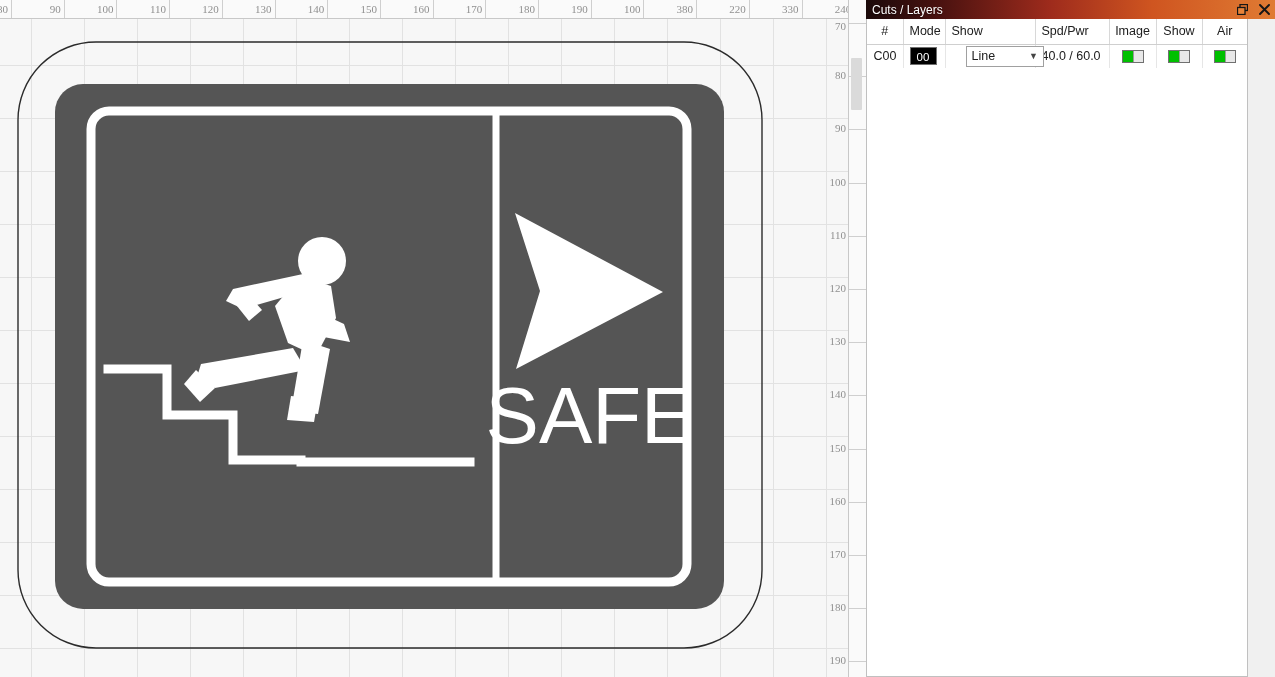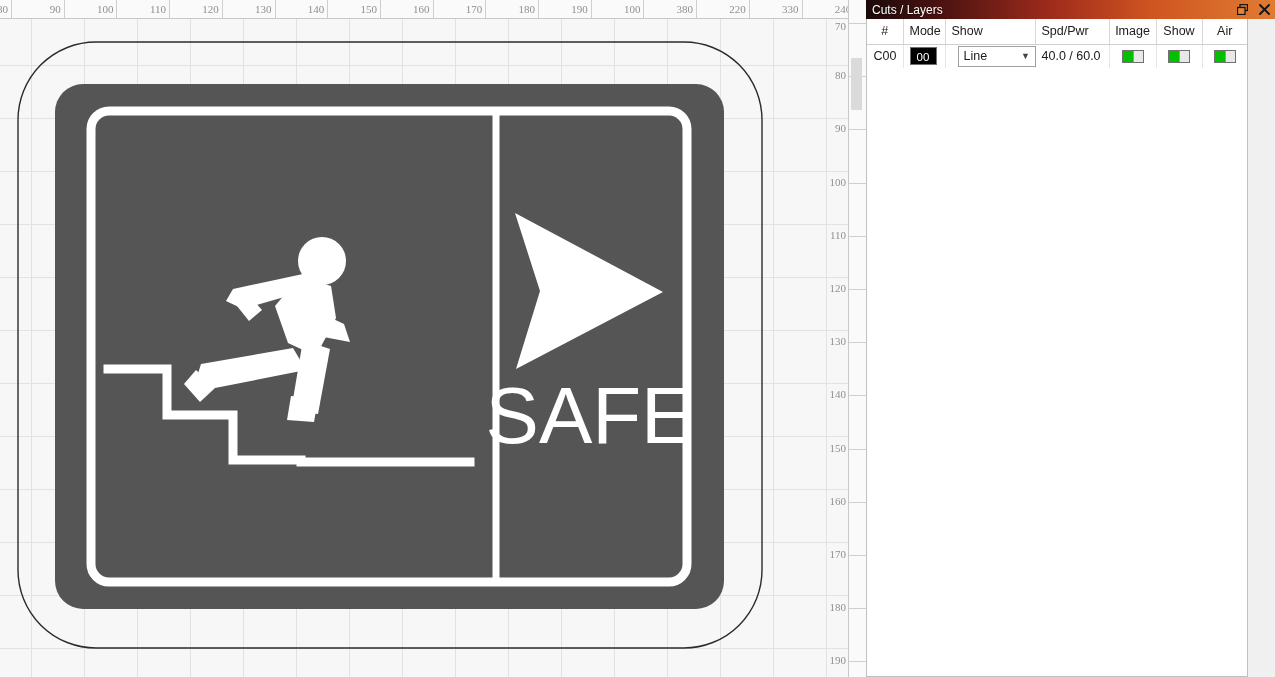--- a/index.html
+++ b/index.html
@@ -339,21 +339,21 @@
             <th>Spd/Pwr</th>
             <th class="c">Image</th>
             <th class="c">Show</th>
             <th class="c" style="border-right:none">Air</th>
           </tr>
         </thead>
         <tbody id="cuts-body">
             <tr>
               <td style="text-align:right">C00</td>
               <td style="padding:0 6px"><span class="swatch" style="background:#000000">00</span></td>
-              <td style="padding:0 12px"><span class="combo">
+              <td style="padding:0 20px"><span class="combo">
                   <span class="cv">Line</span>
                   <span class="arrow">▼</span>
                 </span></td>
               <td>40.0 / 60.0</td>
               <td class="c"><span class="toggle on"><span class="half l"></span><span class="half r"></span></span></td>
               <td class="c"><span class="toggle on"><span class="half l"></span><span class="half r"></span></span></td>
               <td class="c" style="border-right:none"><span class="toggle on"><span class="half l"></span><span class="half r"></span></span></td>
             </tr>
           </tbody>
       </table>

